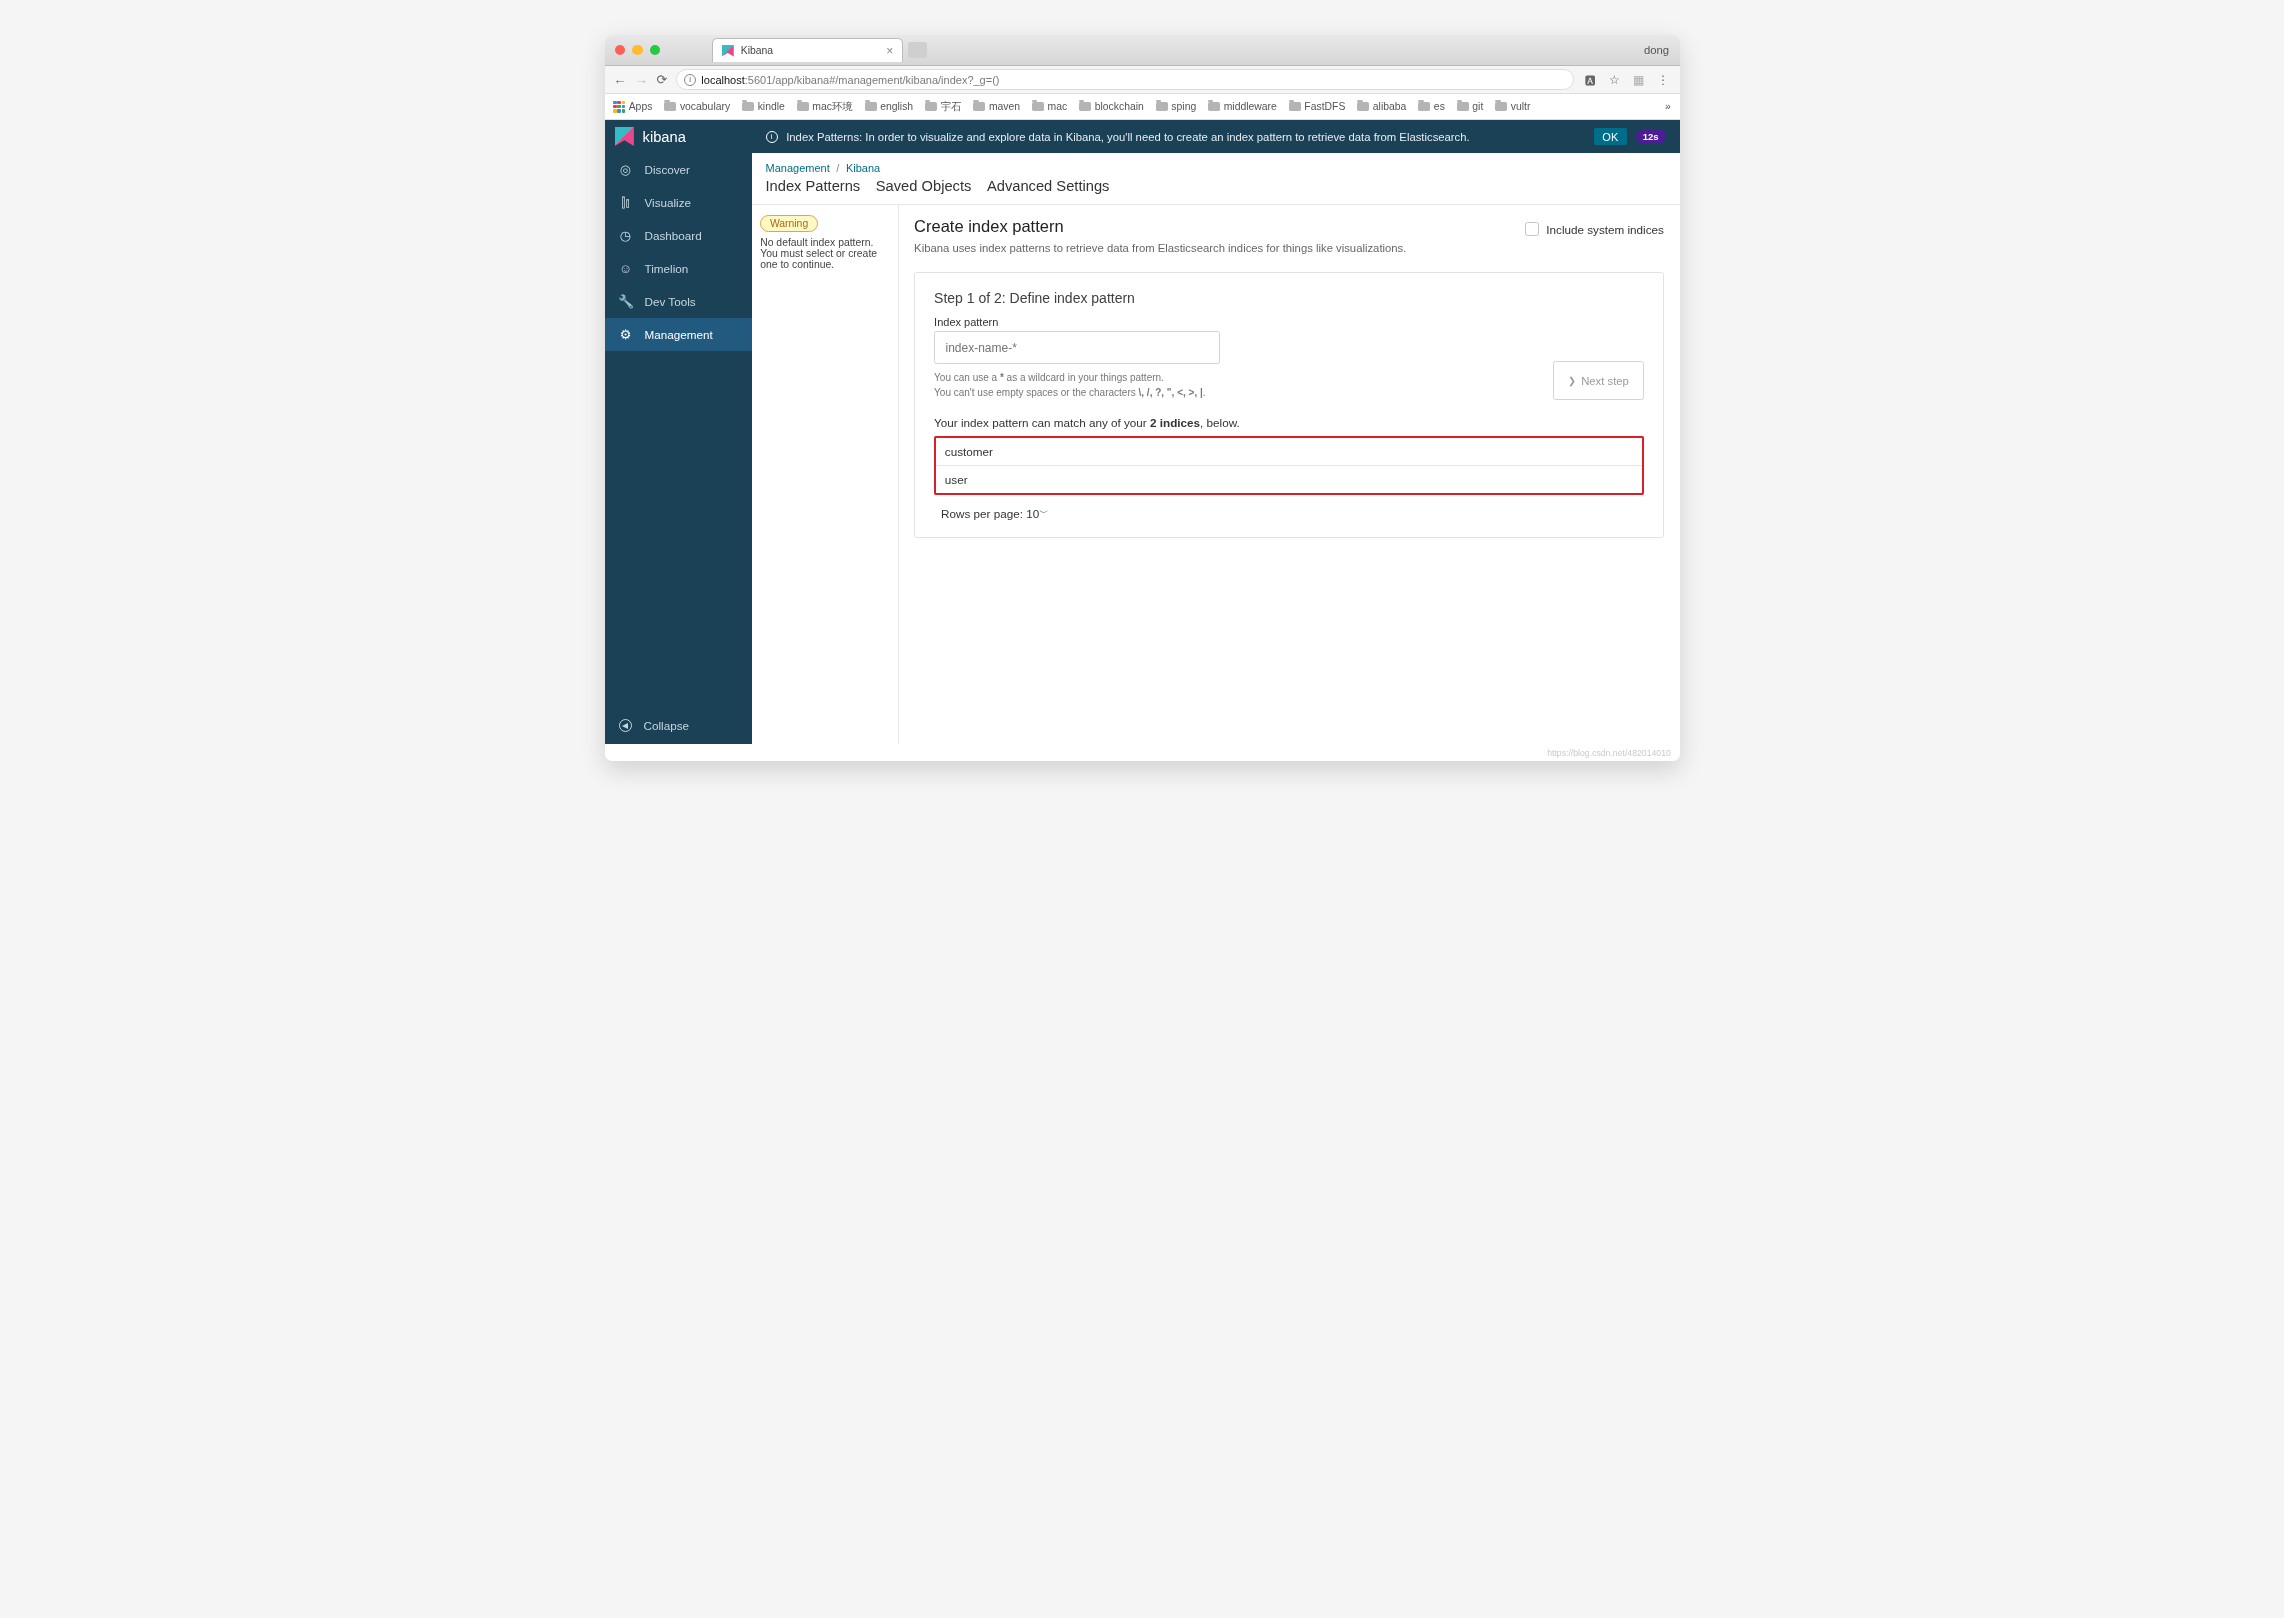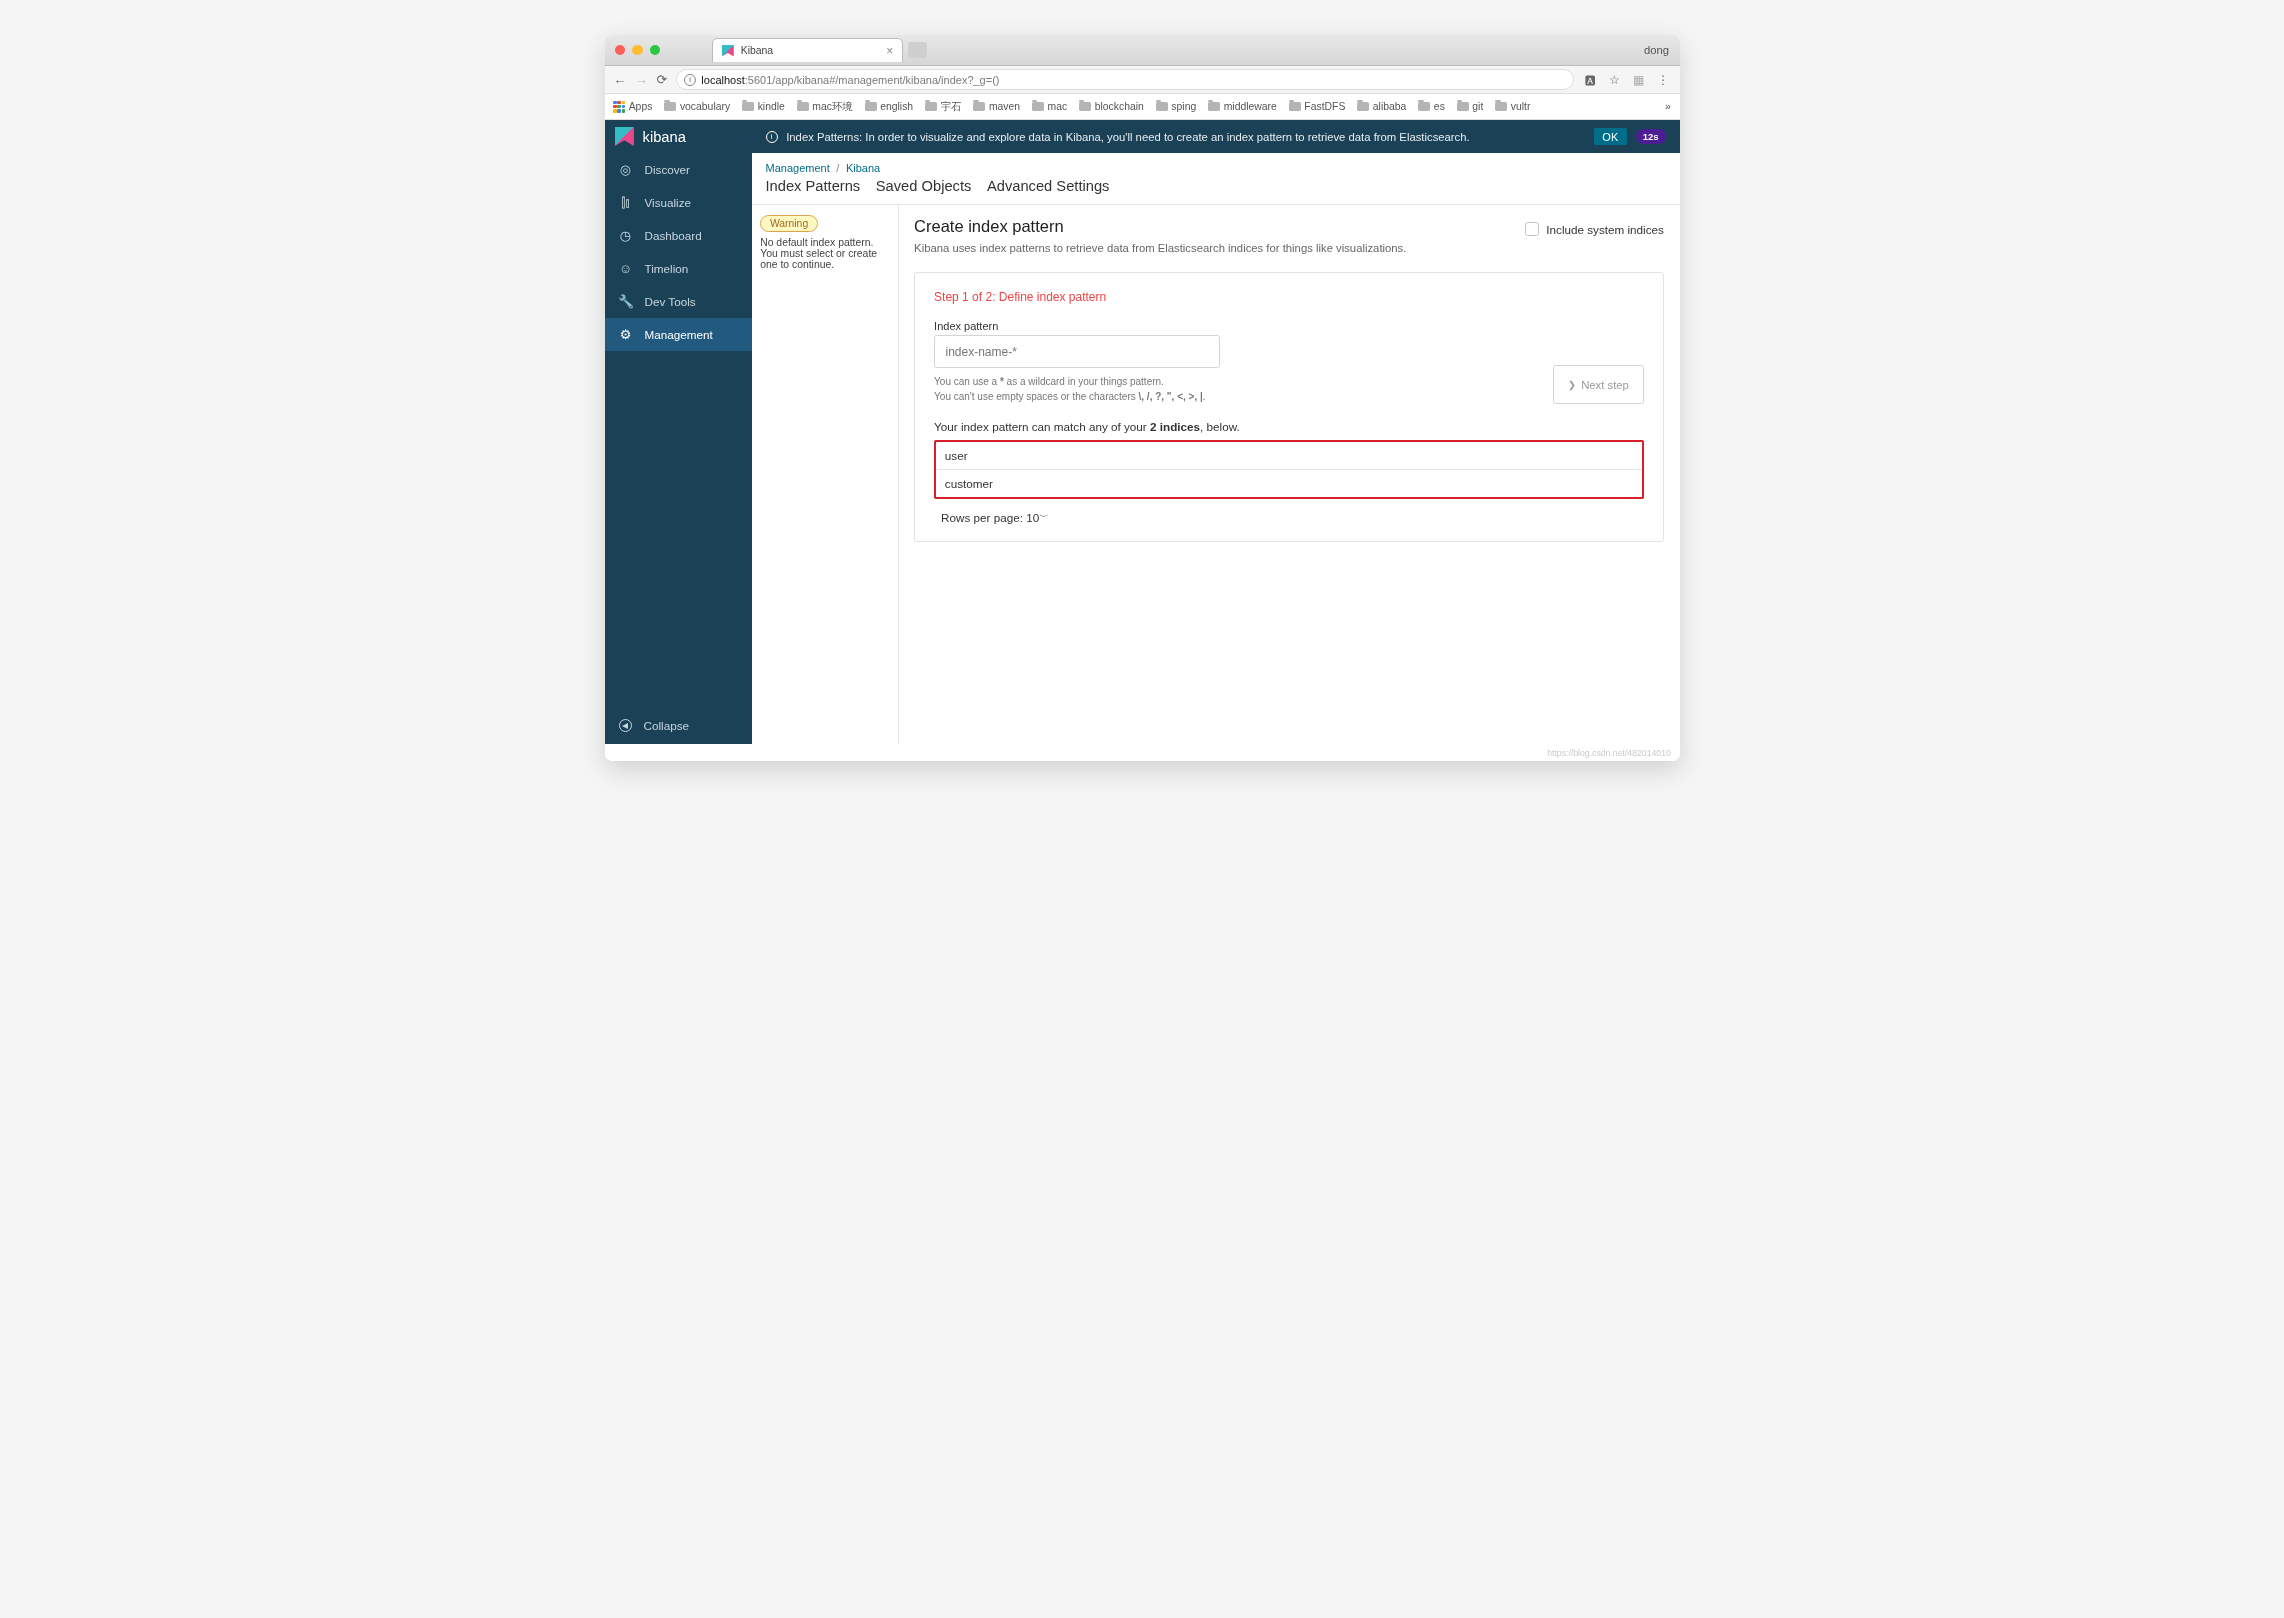--- a/index.html
+++ b/index.html
@@ -55,21 +55,21 @@
     .side-note{ width:147px; padding:10.4px 8.7px; border-right:0.9px solid #e6e6e6; font-size:10.4px; color:#444;}
     .warn-badge{ display:inline-block; border:0.9px solid #e0a24d; background:#fef9c3; color:#a56a1e; padding:1.7px 8.7px; border-radius:10.4px; font-size:10.4px; margin-bottom:5.2px;}
     .main-col{ flex:1; padding:12px 15.6px;}
     .mc-head{ display:flex; align-items:flex-start; gap:17.3px;}
     .mc-head-left{ flex:1;}
     .mc-title{ font-size:16.5px; color:#222; margin-bottom:3.5px;}
     .mc-sub{ font-size:11.3px; color:#666; line-height:1.45;}
     .sys-toggle{ display:flex; align-items:center; gap:7px; font-size:11.7px; color:#333; margin-top:5.2px;}
     .chk{ width:14px;height:14px;border:0.9px solid #c4c4c4;border-radius:2.6px;}
     .card{ margin-top:15.6px; border:0.9px solid #e2e2e2; border-radius:2.6px; padding:17.3px 19px;}
-    .step-title{ font-size:12px; color:#ef4444; margin-bottom:16px;}
+    .step-title{ font-size:14px; color:#404040; margin-bottom:10px;}
     .field-label{ font-size:11px; color:#333; margin-bottom:3.5px;}
     .text-input{ width:286px; height:33px; border:0.9px solid #d4d4d4; border-radius:2.6px; padding:0 10.4px; font-size:12px; color:#555;}
     .hints{ font-size:10px; color:#777; margin-top:7px; line-height:1.45;}
     .next-row{ display:flex;}
     .hints-col{ flex:1;}
     .next-btn{ border:0.9px solid #d4d4d4; border-radius:2.6px; padding:7px 14px; display:flex; align-items:center; gap:5.2px; font-size:11.3px; color:#9a9a9a; margin-top:-3.5px;}
     .next-btn .chev{font-size:9.5px;}
     .match-msg{ font-size:11.7px; color:#333; margin-top:15.6px;}
     .idx-list{ border:2.2px solid #d81f2a; border-radius:1.7px; margin-top:7px;}
     .idx-row{ padding:7px 8.7px; font-size:11.7px; color:#333; border-bottom:0.9px solid #e6e6e6;}
@@ -283,22 +283,22 @@
                 <span class="chev">❯</span>
                 <span>Next step</span>
               </div>
             </div>
 
             <div class="match-msg">
               <span>Your index pattern can match any of your </span><b>2 indices</b><span>, below.</span>
             </div>
 
             <div class="idx-list">
+              <div class="idx-row">customer</div>
               <div class="idx-row">user</div>
-              <div class="idx-row">customer</div>
             </div>
 
             <div class="pager">
               <span>Rows per page: 10</span>
               <span class="chev">﹀</span>
             </div>
           </div>
         </div>
       </div>
     </div>

